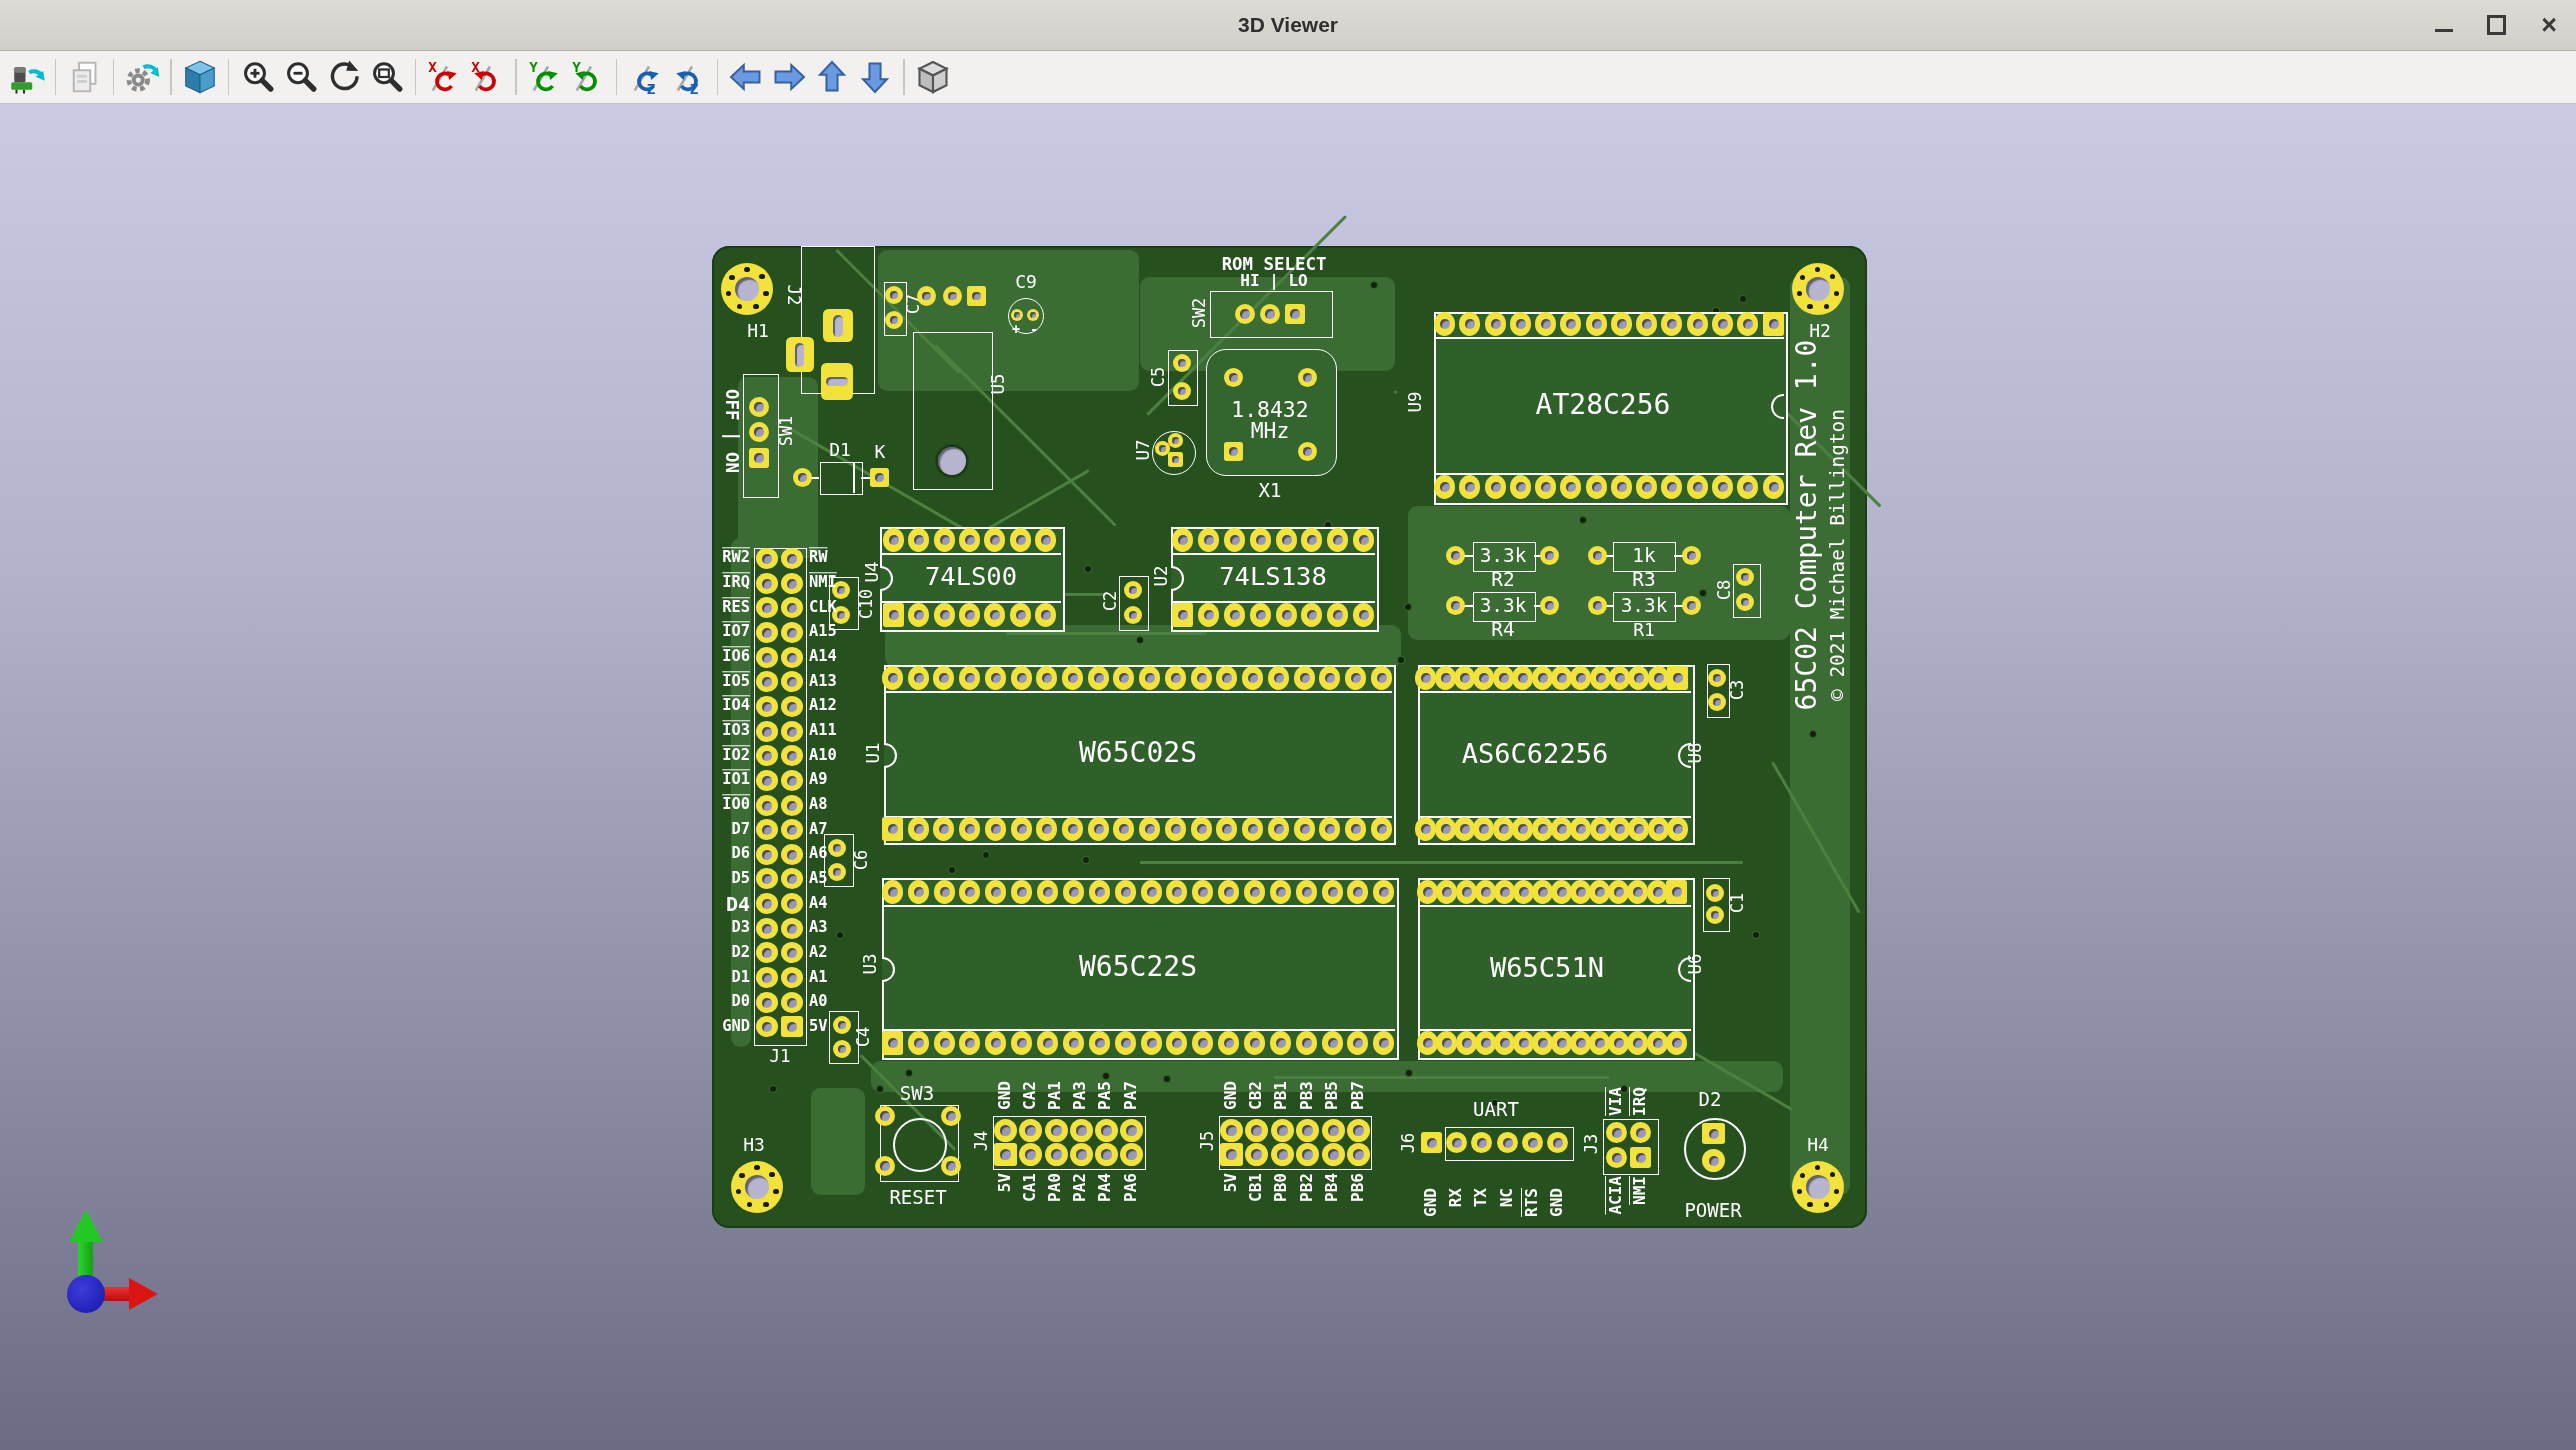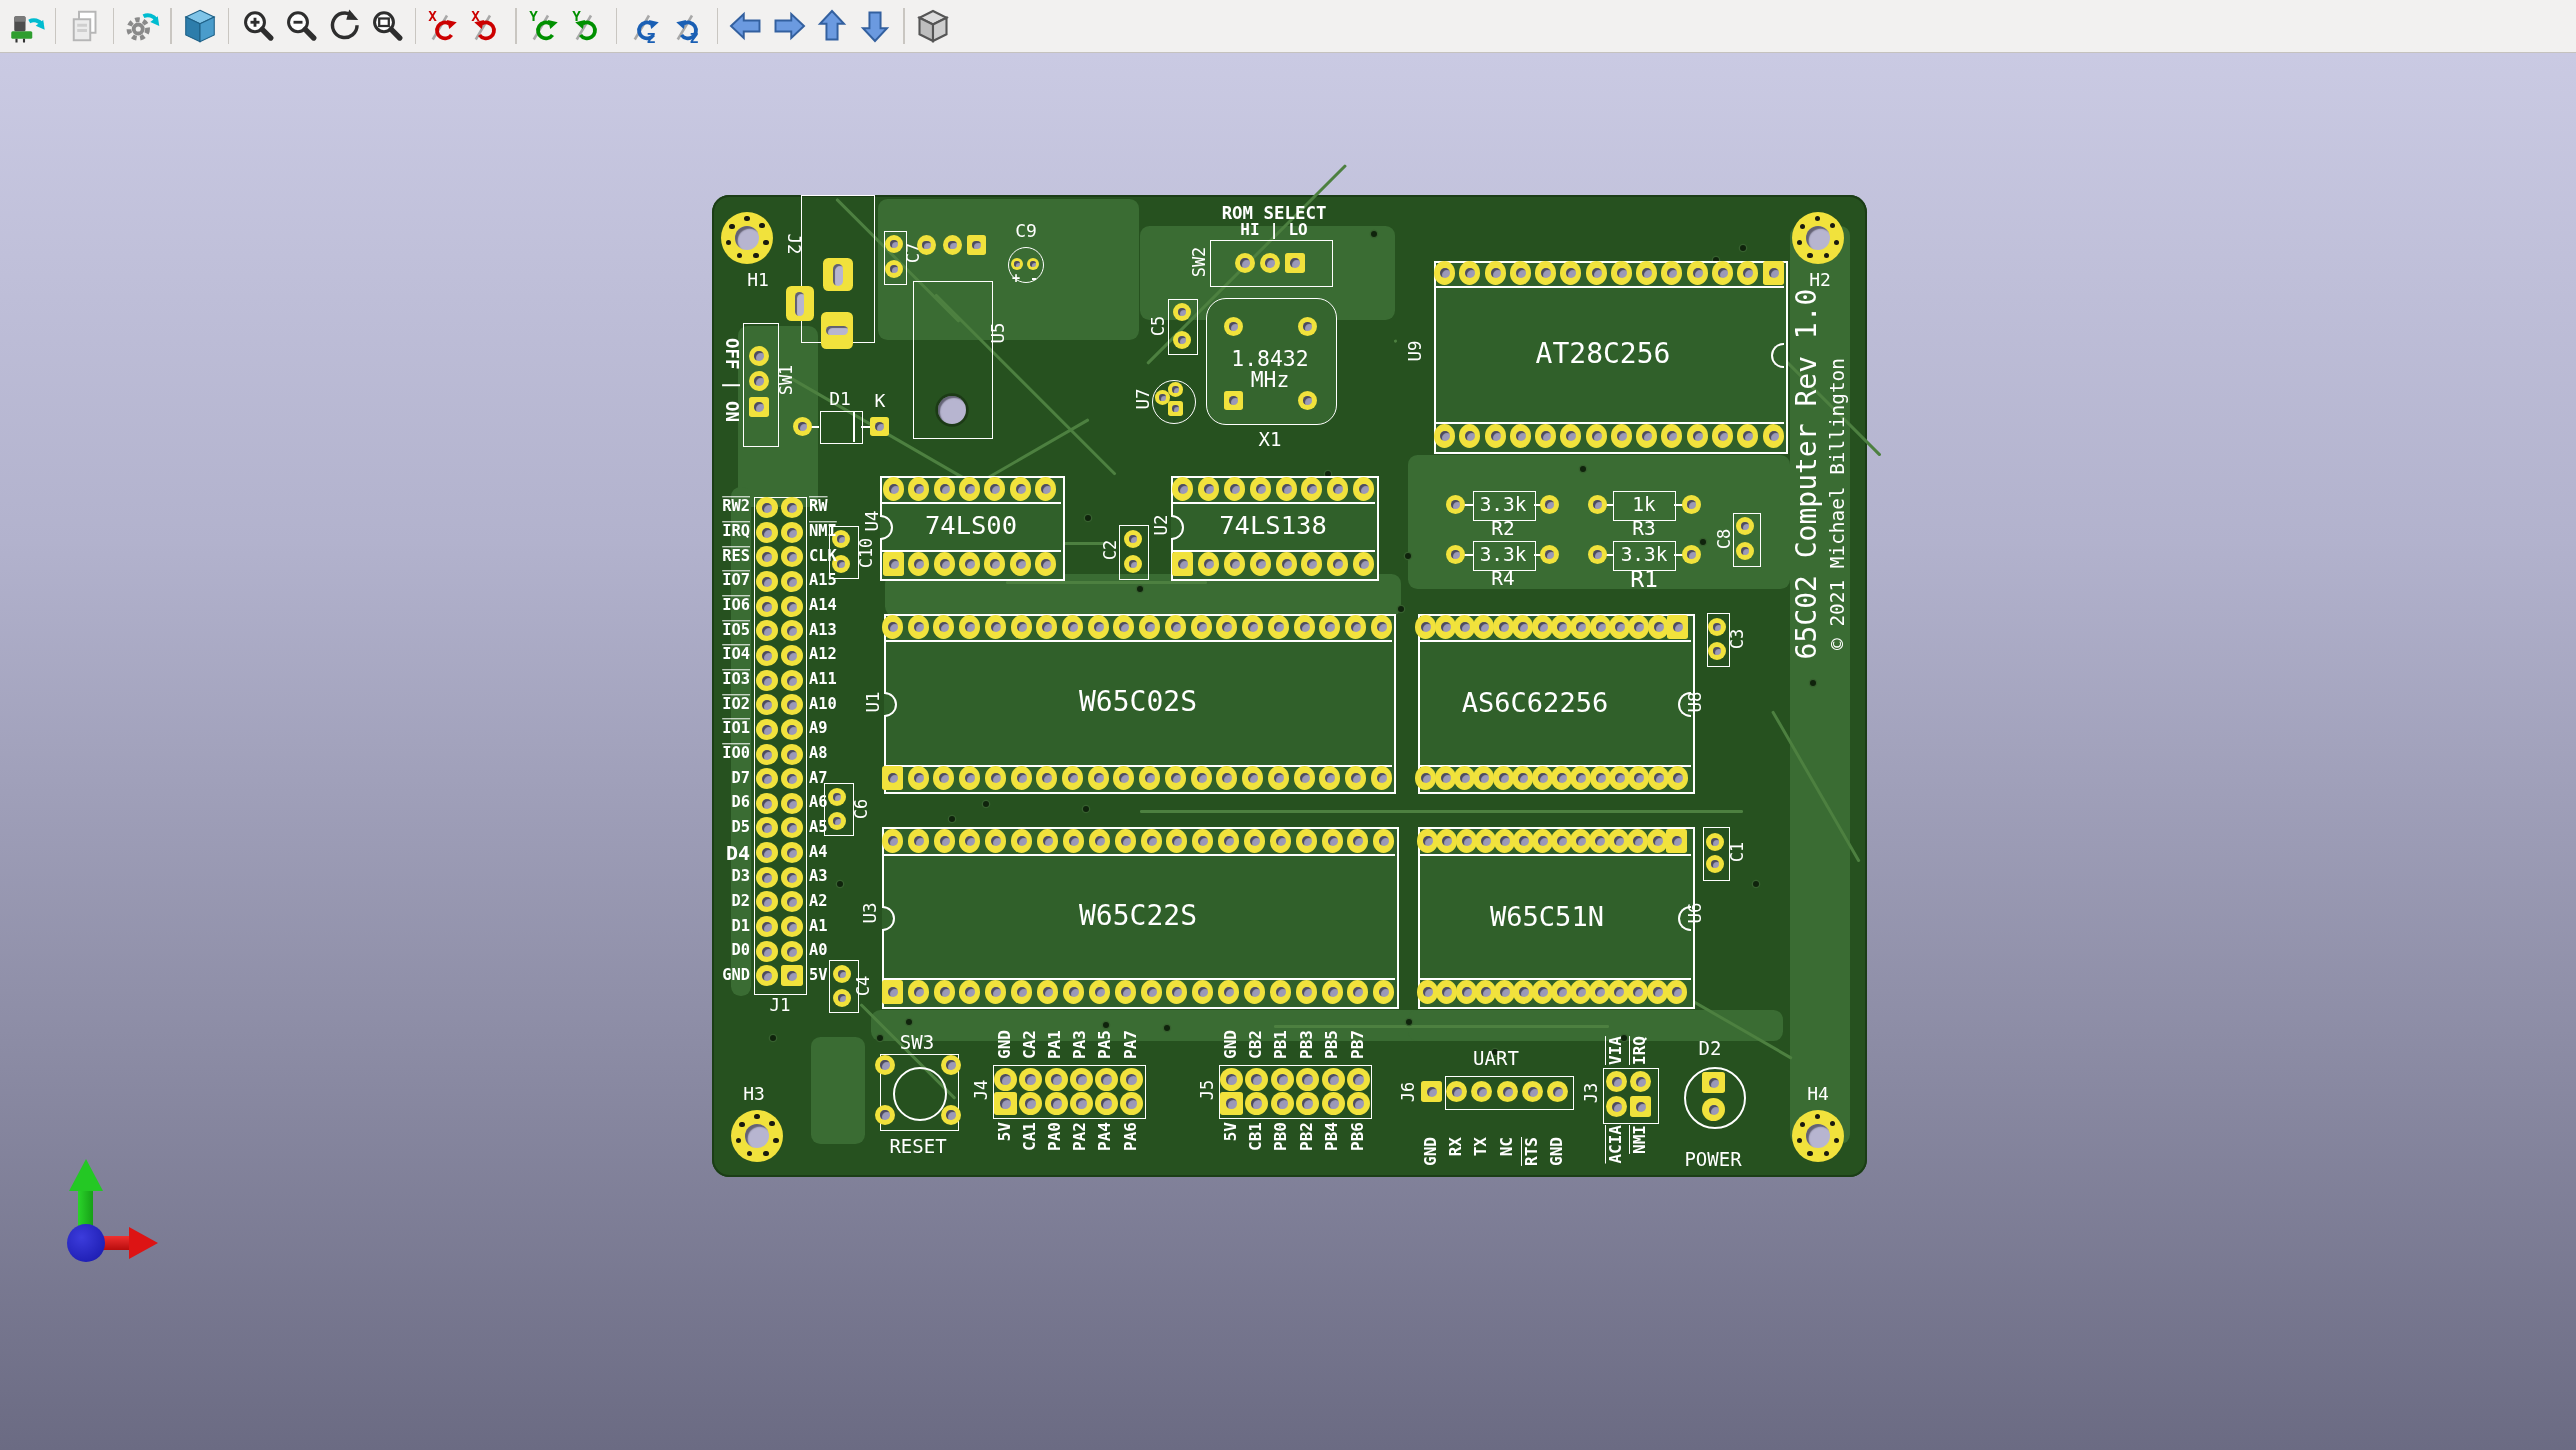--- a/index.html
+++ b/index.html
@@ -31,20 +31,34 @@
   .pad i{display:block;background:#9b99b8;border-radius:50%;box-shadow:inset 2px 2px 0.7px rgba(12,12,18,.55);}
   .hline{position:absolute;height:2px;background:#fff;}
   .statusbar{height:39px;background:#f2f1f0;border-top:1.3px solid #b5b2ae;position:relative;display:flex;align-items:center;flex:none;font-size:20px;color:#222;}
   #axis{position:absolute;left:0;top:0;width:0;height:0;}
   .axis-el{position:absolute;}
 </style>
 </head>
 <body>
 
 <div class="window">
+  <div class="titlebar">
+    <span class="title">3D Viewer</span>
+    <div class="winbtns">
+      <span class="winbtn">
+          <span class="glyph-min"></span>
+        </span>
+      <span class="winbtn">
+          <span class="glyph-max"></span>
+        </span>
+      <span class="winbtn">
+          <span class="glyph-close">×</span>
+        </span>
+    </div>
+  </div>
   <div class="toolbar" id="toolbar">
       <div class="tbtn">
         <svg viewBox="0 0 24 24">
           <rect x="1.5" y="15.5" width="14" height="5" rx="1" fill="#2f9e2f" stroke="#19641 9" stroke-width="0"></rect>
           <line x1="5" y1="20.5" x2="5" y2="23" stroke="#333" stroke-width="1.4"></line>
           <line x1="10" y1="20.5" x2="10" y2="23" stroke="#333" stroke-width="1.4"></line>
           <rect x="3.5" y="5.5" width="7.5" height="10" rx="1" fill="#4d4d4d"></rect>
           <rect x="3.5" y="5.5" width="7.5" height="3.6" rx="1" fill="#7a7a7a"></rect>
           <path d="M13.5 9 a6.5 6.5 0 0 1 8.5 2" fill="none" stroke="#00bcd0" stroke-width="2.7"></path>
           <polygon points="22.8,8 23.8,14.5 17.8,11.8" fill="#00bcd0"></polygon>
@@ -1037,21 +1051,21 @@
         <div class="outline thin" style="position: absolute; left: 901px; top: 346px; width: 61px; height: 28px;"></div>
         <div class="hline" style="left: 885px; top: 359px; width: 16px;"></div>
         <div class="hline" style="left: 962px; top: 359px; width: 17px;"></div>
         <div class="pad" style="position: absolute; left: 876px; top: 350px; width: 19px; height: 19px; border-radius: 50%;">
           <i style="width: 8.7px; height: 8.7px;"></i>
         </div>
         <div class="pad" style="position: absolute; left: 970px; top: 350px; width: 19px; height: 19px; border-radius: 50%;">
           <i style="width: 8.7px; height: 8.7px;"></i>
         </div>
         <span class="silk" style="font-size: 19.4px; left: 932px; top: 360px; transform: translate(-50%, -50%);">3.3k</span>
-        <span class="silk" style="font-size: 23px; left: 932px; top: 384px; transform: translate(-50%, -50%);">R1</span>
+        <span class="silk" style="font-size: 18px; left: 932px; top: 384px; transform: translate(-50%, -50%);">R1</span>
         <div class="outline thin" style="position: absolute; left: 42px; top: 302px; width: 51px; height: 496px;"></div>
         <div class="pad" style="position: absolute; left: 44px; top: 302px; width: 22px; height: 21px; border-radius: 50%;">
           <i style="width: 10px; height: 10px;"></i>
         </div>
         <div class="pad" style="position: absolute; left: 69px; top: 302px; width: 22px; height: 21px; border-radius: 50%;">
           <i style="width: 10px; height: 10px;"></i>
         </div>
         <span class="silk bar" style="font-size: 15.4px; font-weight: bold; left: 38px; top: 312px; transform: translate(-100%, -50%);">RW2</span>
         <span class="silk bar" style="font-size: 15.4px; font-weight: bold; left: 97px; top: 312px; transform: translate(0px, -50%);">RW</span>
         <div class="pad" style="position: absolute; left: 44px; top: 327px; width: 22px; height: 21px; border-radius: 50%;">

